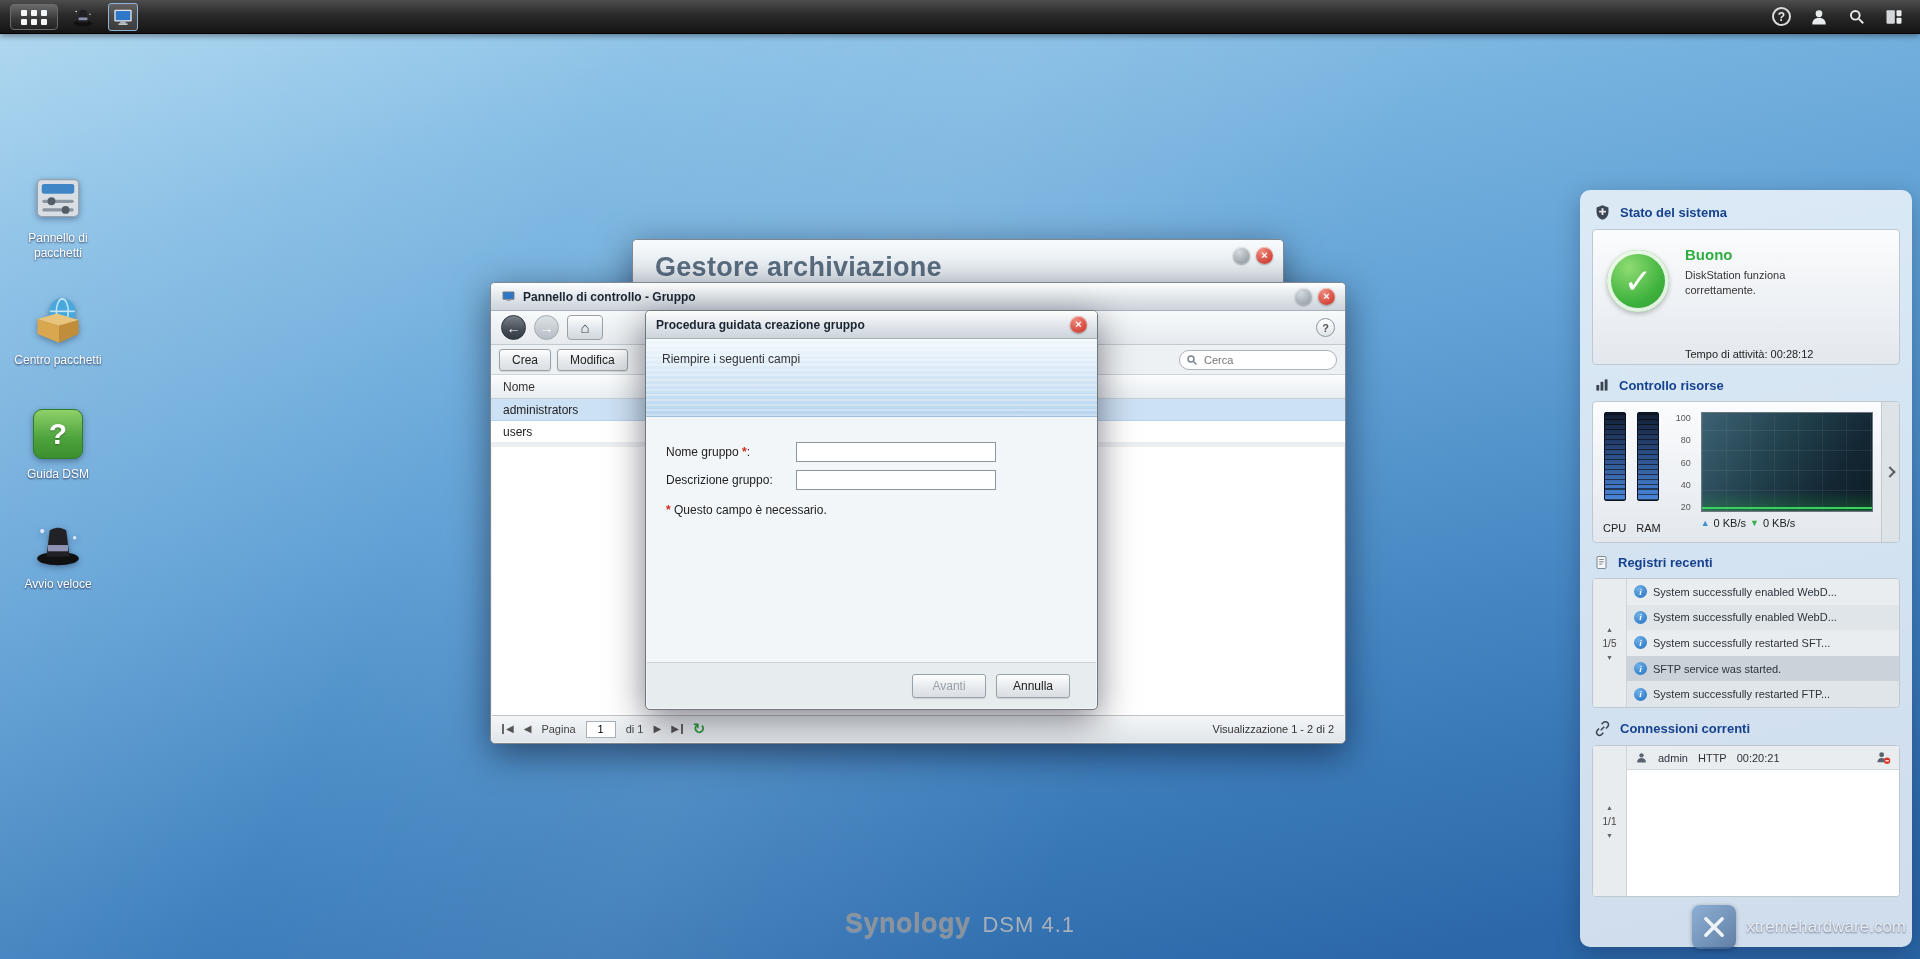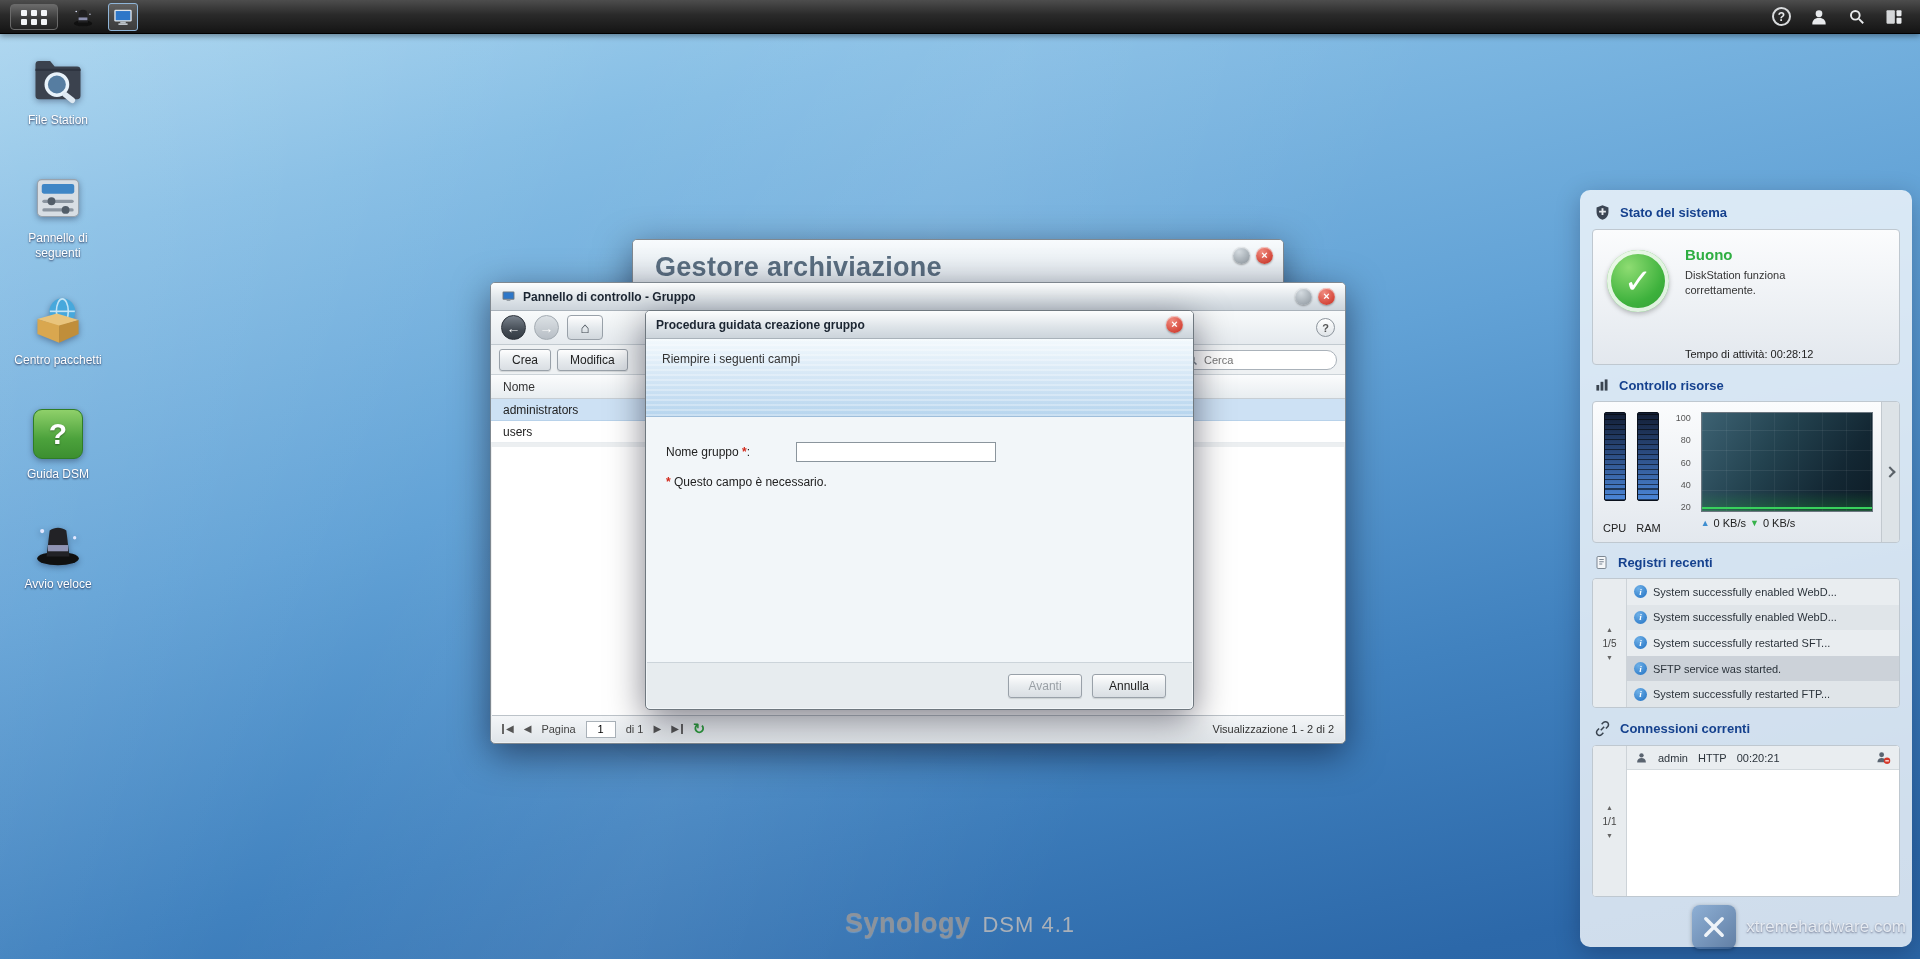--- a/index.html
+++ b/index.html
@@ -90,21 +90,21 @@
     background:linear-gradient(#f4f6f8,#e0e5e9); border-top:1px solid #bcc3c9; border-radius:0 0 3px 3px;
     display:flex; align-items:center; gap:10px; padding:0 10px; font-size:11px; color:#444; }
   .pg { color:#555; font-size:10px; cursor:pointer; display:inline-flex; align-items:center; line-height:1; }
   .pg.first { border-left:2px solid #666; padding-left:2px; }
   .pg.last  { border-right:2px solid #666; padding-right:2px; }
   .cp-footer input { width:30px; height:17px; border:1px solid #a9b1b8; font-size:11px; text-align:center; }
   .refresh { color:#2e9e3e; font-size:15px; font-weight:bold; cursor:pointer; }
   .cp-status { margin-left:auto; color:#333; }
 
   
-  .wiz { left:645px; top:310px; width:549px; height:400px; z-index:20; background:#f2f6f9; border-color:#6f787f; }
+  .wiz { left:645px; top:310px; width:453px; height:400px; z-index:20; background:#f2f6f9; border-color:#6f787f; }
   .wiz .titlebar { height:28px; }
   .wiz-band { height:78px; background:
       repeating-linear-gradient(0deg, rgba(255,255,255,0.28) 0 2px, rgba(255,255,255,0) 2px 5px),
       linear-gradient(#f3f9fd,#d7e8f6 45%,#b7d5ee);
     border-bottom:1px solid #9fbedb; padding:13px 16px; }
   .wiz-band h3 { font-size:13px; color:#10161c; margin-bottom:11px; }
   .wiz-band .sub { font-size:12px; color:#333; }
   .wiz-body { padding:22px 20px 0; }
   .wiz-row { display:flex; align-items:center; height:26px; margin-bottom:2px; }
   .wiz-row .flabel { width:130px; color:#222; }
@@ -234,44 +234,33 @@
           <line x1="15" y1="15" x2="20.5" y2="20.5"></line>
       </svg>
       <svg width="20" height="20" viewBox="0 0 24 24" fill="#e8eaec">
         <rect x="3" y="4" width="10" height="16" rx="1" opacity="0.9"></rect>
         <rect x="15" y="4" width="6" height="7" rx="1"></rect>
         <rect x="15" y="13" width="6" height="7" rx="1"></rect>
       </svg>
     </div>
   </div>
 
-  <div class="dicon" style="top:52px">
-    <div class="ic">
-      <svg width="54" height="54" viewBox="0 0 48 48">
-        <path d="M4 10a3 3 0 0 1 3-3h10l4 5h20a3 3 0 0 1 3 3v23a3 3 0 0 1-3 3H7a3 3 0 0 1-3-3z" fill="#3b424e"></path>
-        <path d="M4 14h40v2H4z" fill="#2e3440"></path>
-        <circle cx="23" cy="28" r="9.5" fill="rgba(110,175,230,0.55)" stroke="#e8f2fa" stroke-width="3"></circle>
-        <rect x="30" y="33.5" width="13" height="5" rx="2.5" transform="rotate(38 30 33.5)" fill="#dfe9f2"></rect>
-      </svg>
-    </div>
-    <div class="lbl">File Station</div>
-  </div>
 
   <div class="dicon" style="top:170px">
     <div class="ic">
       <svg width="52" height="52" viewBox="0 0 48 48">
         <rect x="5" y="7" width="38" height="34" rx="4" fill="#d8dee4" stroke="#98a2ac"></rect>
         <rect x="9" y="11" width="30" height="9" rx="2" fill="#3f86c6"></rect>
         <line x1="11" y1="27" x2="37" y2="27" stroke="#8b95a0" stroke-width="3" stroke-linecap="round"></line>
         <line x1="11" y1="35" x2="37" y2="35" stroke="#8b95a0" stroke-width="3" stroke-linecap="round"></line>
         <circle cx="18" cy="27" r="3.6" fill="#525d68"></circle>
         <circle cx="31" cy="35" r="3.6" fill="#525d68"></circle>
       </svg>
     </div>
-    <div class="lbl">Pannello di seguenti</div>
+    <div class="lbl">Pannello di pacchetti</div>
   </div>
 
   <div class="dicon" style="top:292px">
     <div class="ic">
       <svg width="52" height="52" viewBox="0 0 48 48">
         <circle cx="28" cy="16" r="12" fill="#47a8dc"></circle>
         <ellipse cx="28" cy="16" rx="5.5" ry="11.5" fill="none" stroke="#c4e4f5" stroke-width="1.5"></ellipse>
         <line x1="16.5" y1="16" x2="39.5" y2="16" stroke="#c4e4f5" stroke-width="1.5"></line>
         <path d="M5 23l18-5 20 6-18 6z" fill="#e9c47c"></path>
         <path d="M5 23v14l20 8V29z" fill="#d9a74f"></path>
@@ -375,20 +364,24 @@
       <div class="winbtns">
         <div class="winbtn close">×</div>
       </div>
     </div>
     <div class="wiz-band">
       <div class="sub">Riempire i seguenti campi</div>
     </div>
     <div class="wiz-body">
       <div class="wiz-row">
         <span class="flabel"><span>Nome gruppo</span> <span class="req">*</span><span>:</span></span>
+        <input type="text" value="" style="">
+      </div>
+      <div class="wiz-row">
+        <span class="flabel"><span>Descrizione gruppo</span><span class="req"></span><span>:</span></span>
         <input type="text" value="" style="">
       </div>
       <div class="wiz-note">
         <span class="req">*</span>
         <span>Questo campo è necessario.</span>
       </div>
     </div>
     <div class="wiz-footer">
       <div class="btn disabled">Avanti</div>
       <div class="btn">Annulla</div>

